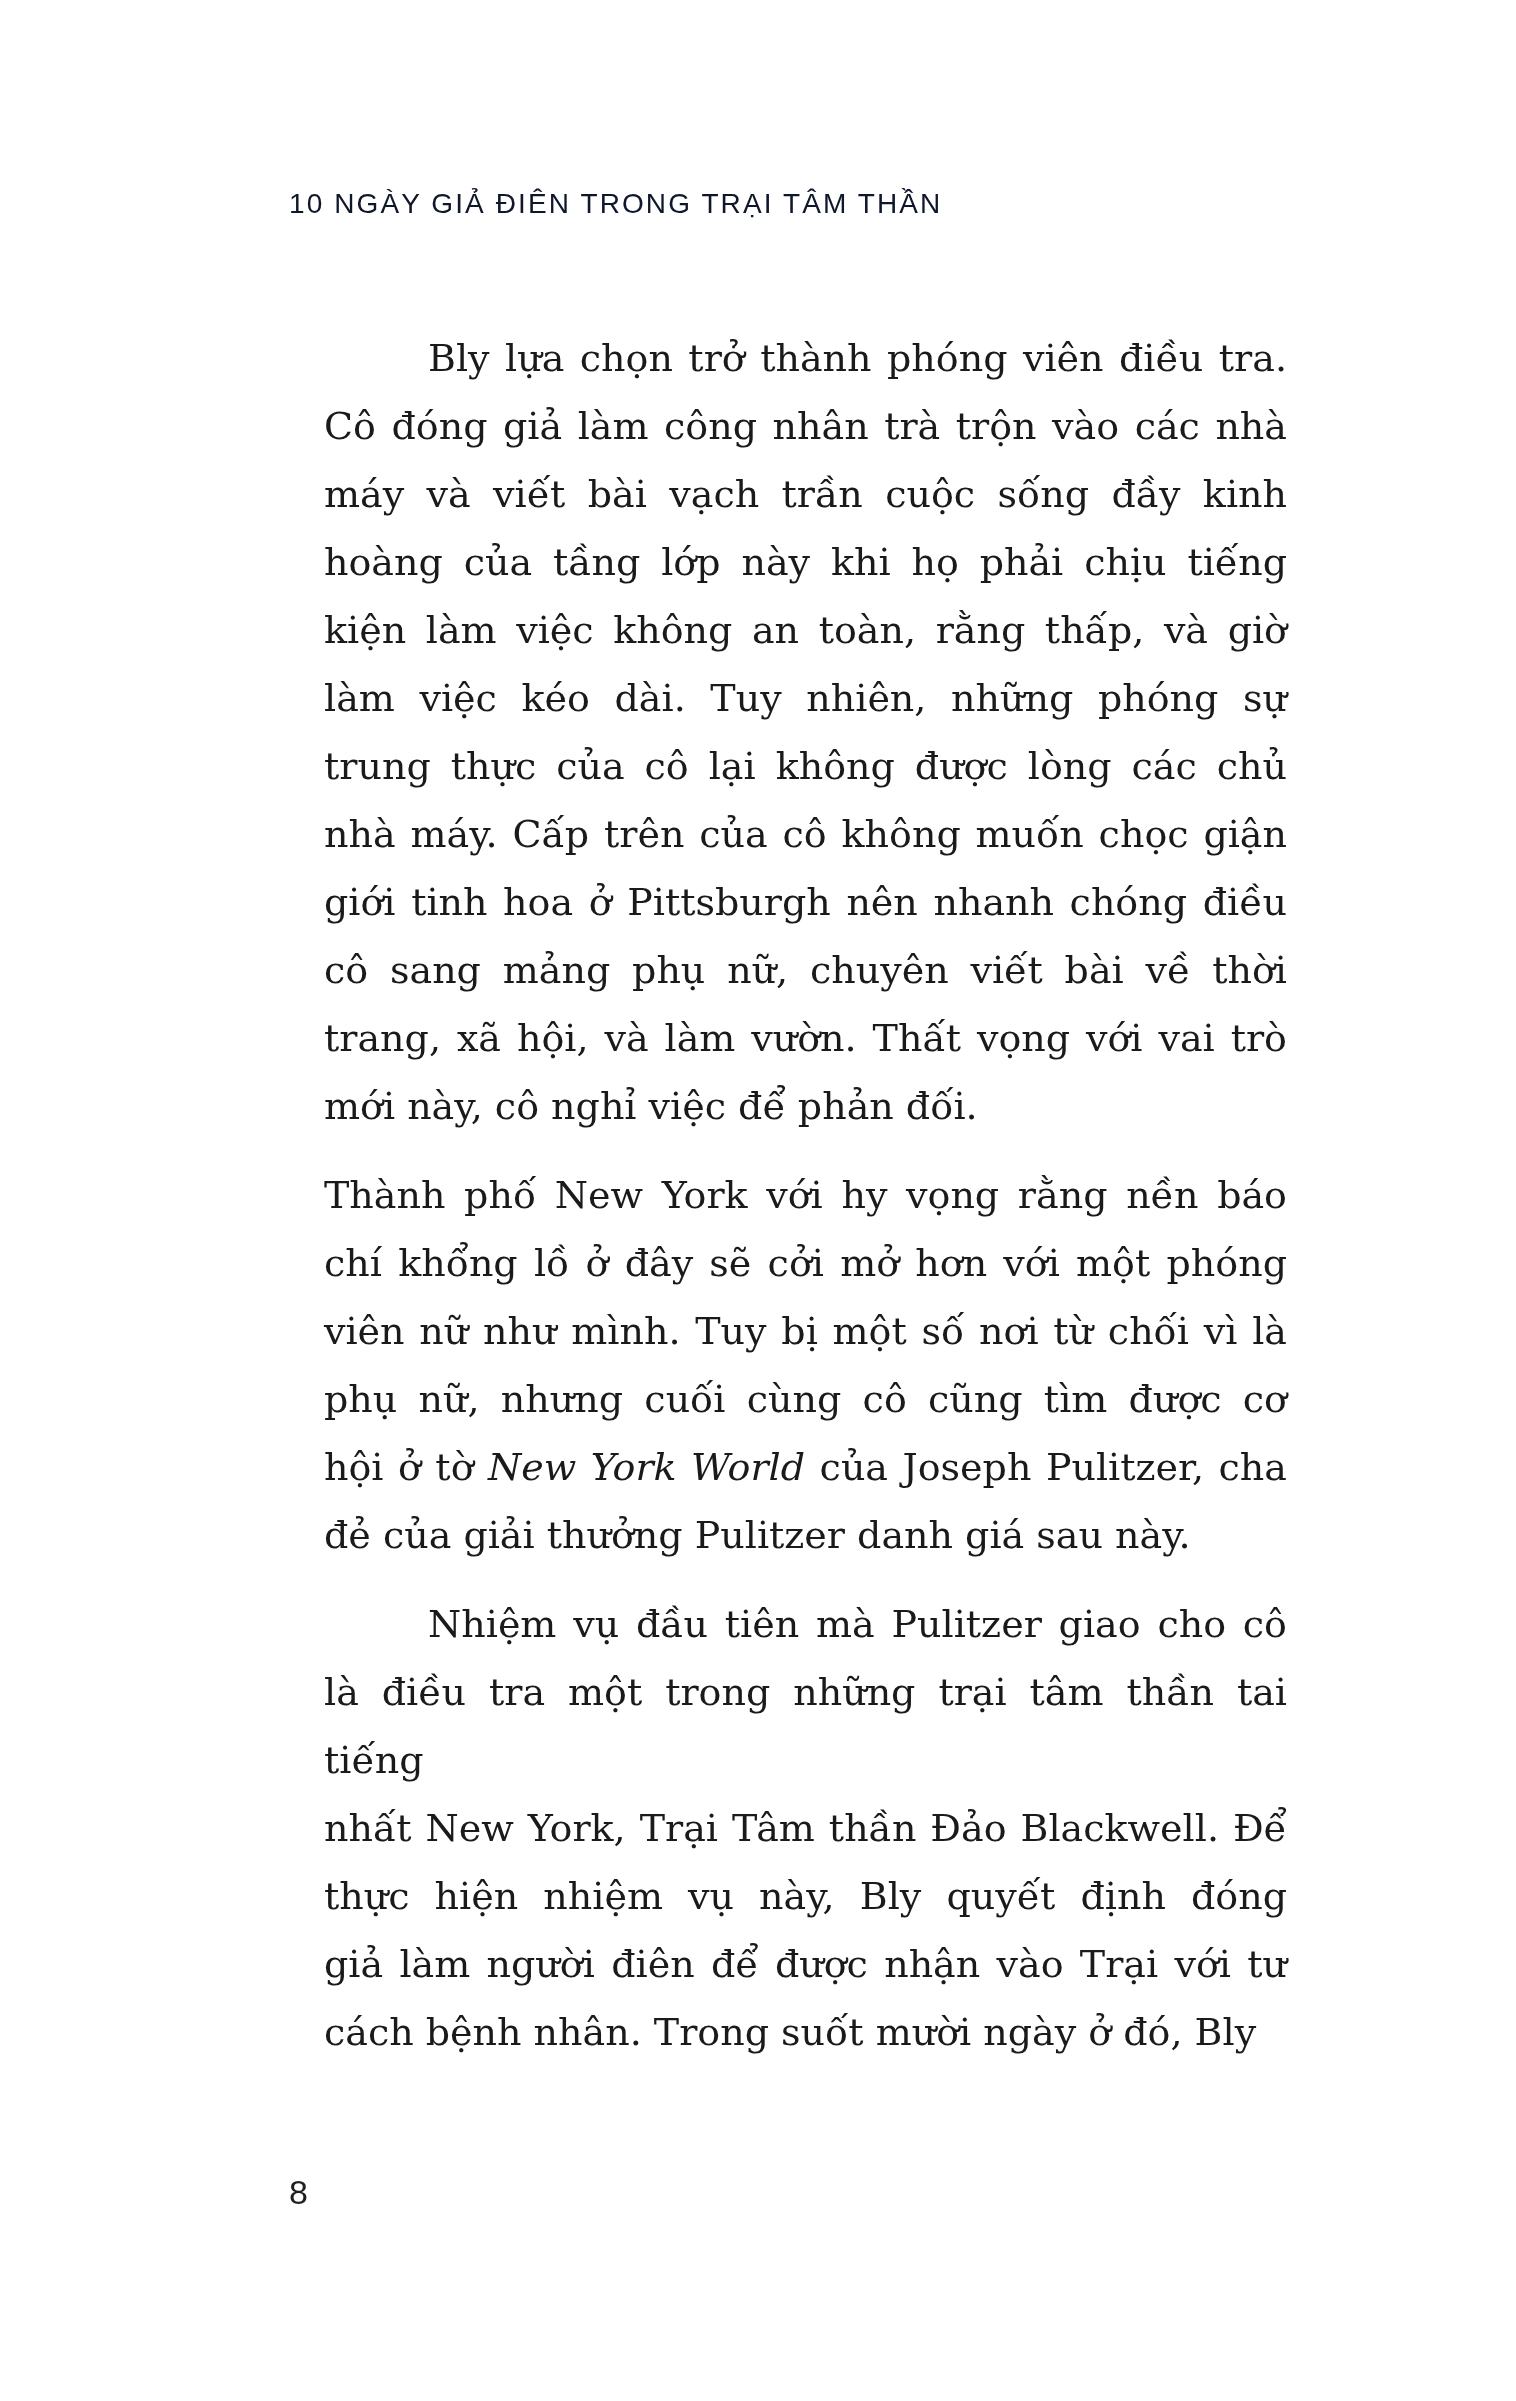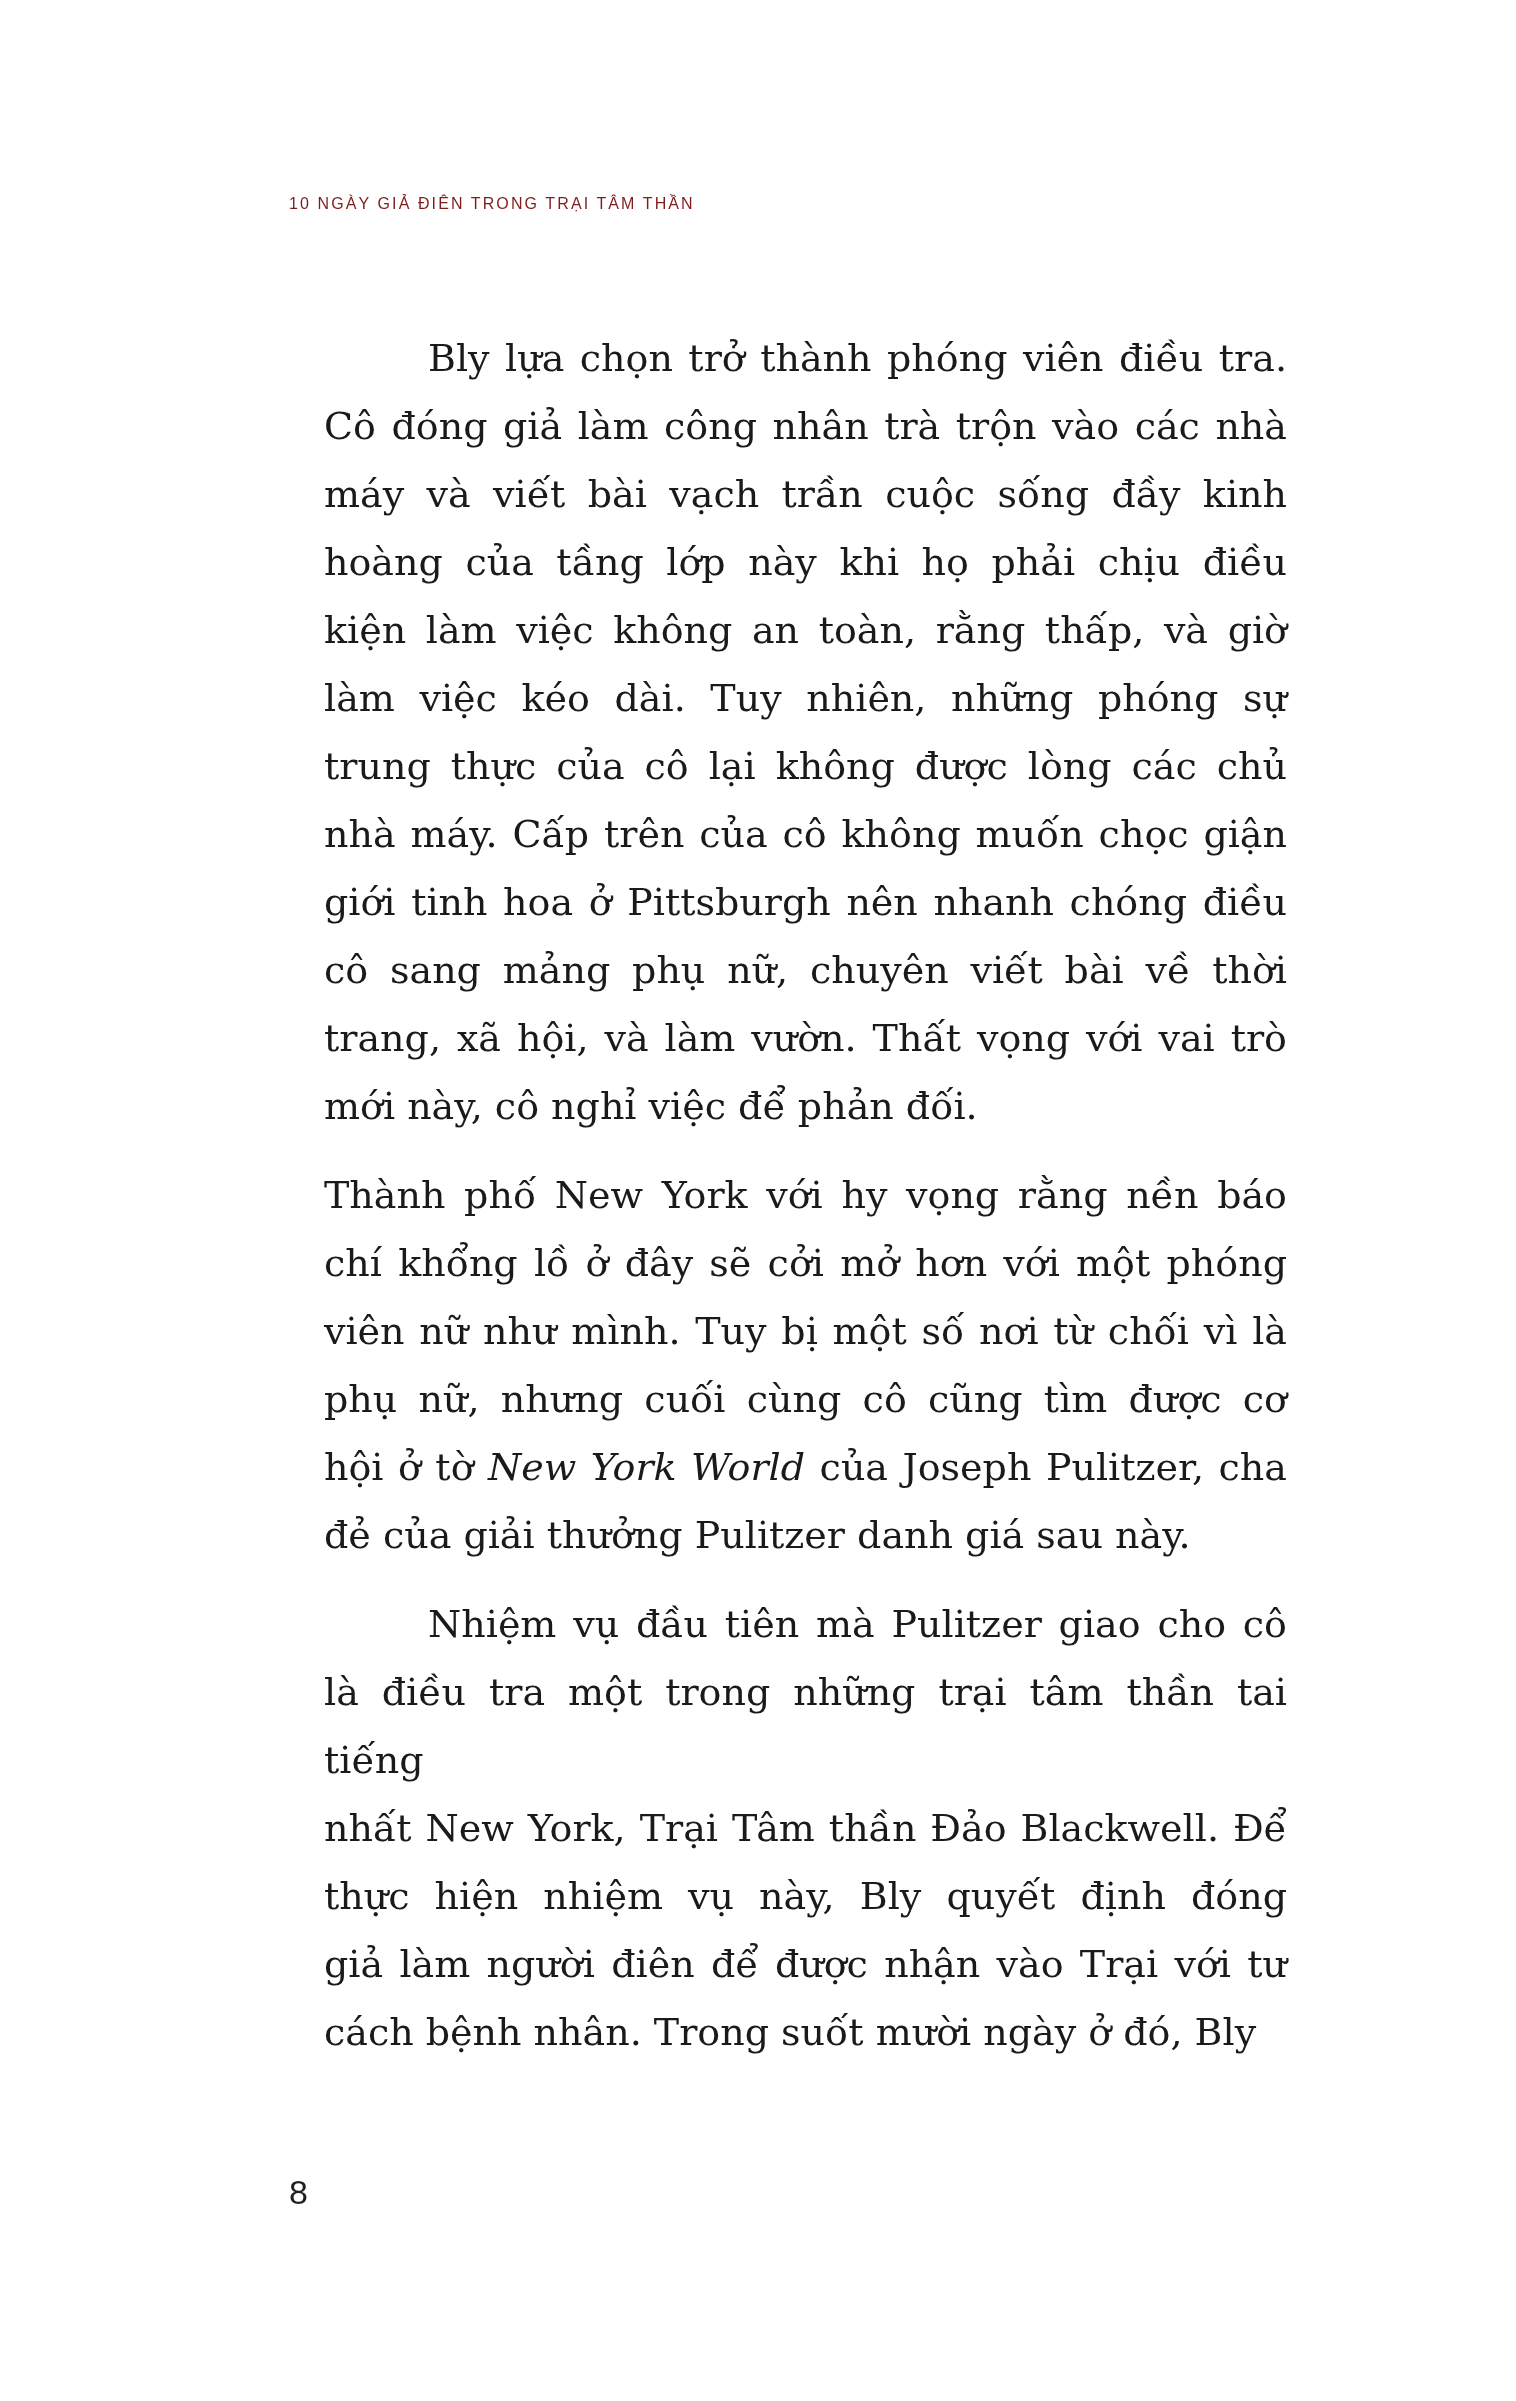--- a/index.html
+++ b/index.html
@@ -12,25 +12,25 @@
     width: 1517px;
     height: 2401px;
     background: #ffffff;
     overflow: hidden;
   }
   .running-header {
     position: absolute;
     left: 289px;
     top: 191px;
     font-family: "Liberation Sans", "DejaVu Sans", sans-serif;
-    font-size: 16px;
+    font-size: 28px;
     line-height: 26px;
     font-weight: 400;
     letter-spacing: 2.1px;
-    color: #7f1d1d;
+    color: #0f172a;
     white-space: nowrap;
   }
   .content {
     position: absolute;
     left: 289px;
     top: 324px;
     width: 963px;
     font-family: "DejaVu Serif", "Liberation Serif", serif;
     font-size: 38px;
     line-height: 68px;
@@ -72,21 +72,21 @@
   <header class="running-header">
     <span>10 NGÀY GIẢ ĐIÊN TRONG TRẠI TÂM THẦN</span>
   </header>
 
   <main class="content">
     <div id="paragraphs">
         <div class="para">
           <div class="line first"><span>Bly lựa chọn trở thành phóng viên điều tra.</span></div>
           <div class="line"><span>Cô đóng giả làm công nhân trà trộn vào các nhà</span></div>
           <div class="line"><span>máy và viết bài vạch trần cuộc sống đầy kinh</span></div>
-          <div class="line"><span>hoàng của tầng lớp này khi họ phải chịu điều</span></div>
+          <div class="line"><span>hoàng của tầng lớp này khi họ phải chịu tiếng</span></div>
           <div class="line"><span>kiện làm việc không an toàn, rằng thấp, và giờ</span></div>
           <div class="line"><span>làm việc kéo dài. Tuy nhiên, những phóng sự</span></div>
           <div class="line"><span>trung thực của cô lại không được lòng các chủ</span></div>
           <div class="line"><span>nhà máy. Cấp trên của cô không muốn chọc giận</span></div>
           <div class="line"><span>giới tinh hoa ở Pittsburgh nên nhanh chóng điều</span></div>
           <div class="line"><span>cô sang mảng phụ nữ, chuyên viết bài về thời</span></div>
           <div class="line"><span>trang, xã hội, và làm vườn. Thất vọng với vai trò</span></div>
           <div class="line last"><span>mới này, cô nghỉ việc để phản đối.</span></div>
         </div>
         <div class="para">

